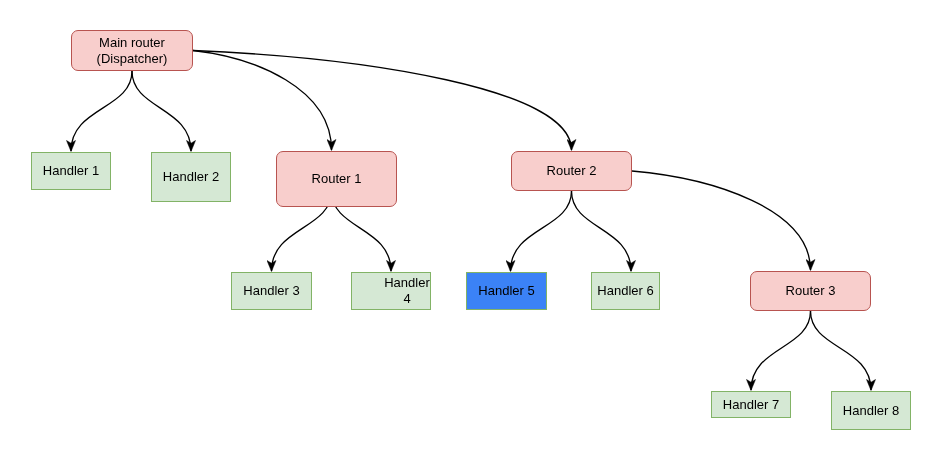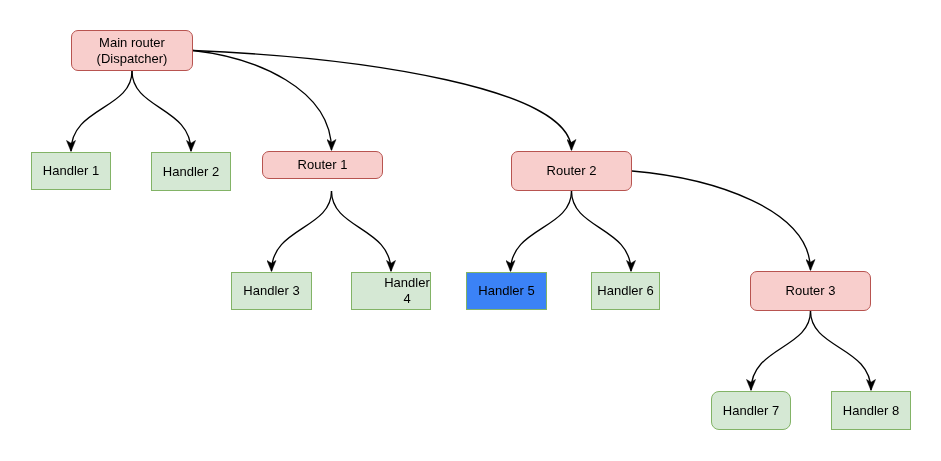--- a/index.html
+++ b/index.html
@@ -76,44 +76,44 @@
       </g>
   </svg>
   <div id="nodes-layer">
       <div class="node router" style="left: 71px; top: 30px; width: 122px; height: 41px; background: rgb(248, 206, 204); border-color: rgb(184, 84, 80);">
         <span class="label">Main router
 (Dispatcher)</span>
       </div>
       <div class="node handler" style="left: 31px; top: 152px; width: 80px; height: 38px; background: rgb(213, 232, 212); border-color: rgb(130, 179, 102);">
         <span class="label">Handler 1</span>
       </div>
-      <div class="node handler" style="left: 151px; top: 152px; width: 80px; height: 39px; background: rgb(213, 232, 212); border-color: rgb(130, 179, 102);">
+      <div class="node handler" style="left: 151px; top: 152px; width: 80px; height: 50px; background: rgb(213, 232, 212); border-color: rgb(130, 179, 102);">
         <span class="label">Handler 2</span>
       </div>
-      <div class="node router" style="left: 262px; top: 151px; width: 121px; height: 28px; background: rgb(248, 206, 204); border-color: rgb(184, 84, 80);">
+      <div class="node router" style="left: 276px; top: 151px; width: 121px; height: 56px; background: rgb(248, 206, 204); border-color: rgb(184, 84, 80);">
         <span class="label">Router 1</span>
       </div>
       <div class="node router" style="left: 511px; top: 151px; width: 121px; height: 40px; background: rgb(248, 206, 204); border-color: rgb(184, 84, 80);">
         <span class="label">Router 2</span>
       </div>
       <div class="node handler" style="left: 231px; top: 272px; width: 81px; height: 38px; background: rgb(213, 232, 212); border-color: rgb(130, 179, 102); text-align: right;">
         <span class="label">Handler 3</span>
       </div>
       <div class="node handler" style="left: 351px; top: 272px; width: 80px; height: 38px; background: rgb(213, 232, 212); border-color: rgb(130, 179, 102); padding-left: 32px;">
         <span class="label">Handler 4</span>
       </div>
       <div class="node handler" style="left: 466px; top: 272px; width: 81px; height: 38px; background: #3b82f6; border-color: rgb(130, 179, 102);">
         <span class="label">Handler 5</span>
       </div>
       <div class="node handler" style="left: 591px; top: 272px; width: 69px; height: 38px; background: rgb(213, 232, 212); border-color: rgb(130, 179, 102);">
         <span class="label">Handler 6</span>
       </div>
       <div class="node router" style="left: 750px; top: 271px; width: 121px; height: 40px; background: rgb(248, 206, 204); border-color: rgb(184, 84, 80);">
         <span class="label">Router 3</span>
       </div>
-      <div class="node handler" style="left: 711px; top: 391px; width: 80px; height: 39px; background: rgb(213, 232, 212); border-color: rgb(130, 179, 102); border-radius: 8px;">
+      <div class="node handler" style="left: 711px; top: 391px; width: 80px; height: 27px; background: rgb(213, 232, 212); border-color: rgb(130, 179, 102);">
         <span class="label">Handler 7</span>
       </div>
       <div class="node handler" style="left: 831px; top: 391px; width: 80px; height: 39px; background: rgb(213, 232, 212); border-color: rgb(130, 179, 102);">
         <span class="label">Handler 8</span>
       </div>
     </div>
 </div>
 
 </body></html>

